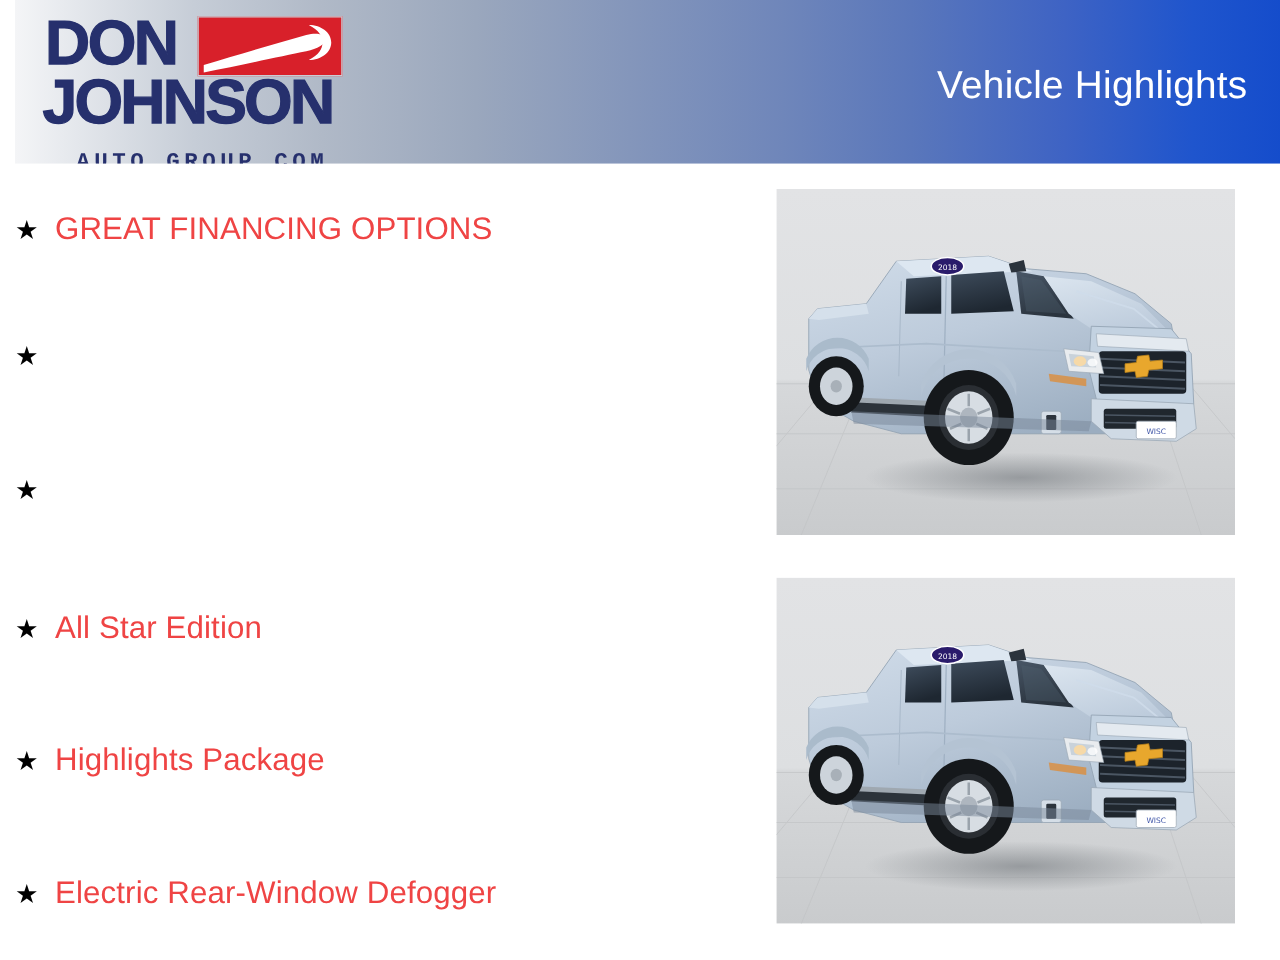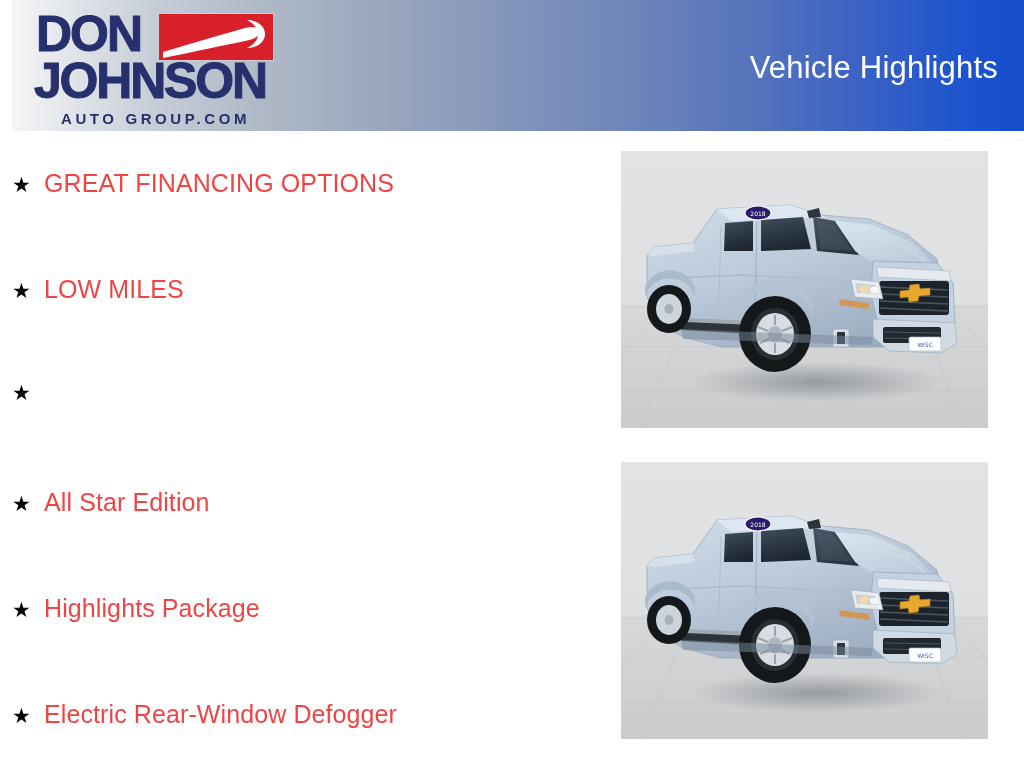--- a/index.html
+++ b/index.html
@@ -74,24 +74,24 @@
     font-weight: bold;
     font-size: 50px;
     letter-spacing: -2.2px;
     color: #26306d;
     line-height: 54px;
     -webkit-text-stroke: 1px #26306d;
   }
   .logo-tagline {
     position: absolute;
     left: 37px;
-    top: 104px;
-    font-family: Liberation Sans, sans-serif;
+    top: 114px;
+    font-family: Liberation Mono, monospace;
     font-weight: bold;
-    font-size: 15px;
+    font-size: 18px;
     letter-spacing: 3.6px;
     color: #26306d;
   }
 
   .header-title {
     position: absolute;
     right: 38px;
     top: 50px;
     font-size: 31px;
     color: #ffffff;
@@ -178,21 +178,20 @@
 
 <div class="main">
 
   <ul class="highlights-list">
     <li class="highlight-item" style="top:38px">
       <span class="bullet-star">★</span>
       <span class="highlight-label">GREAT FINANCING OPTIONS</span>
     </li>
     <li class="highlight-item" style="top:144px">
       <span class="bullet-star">★</span>
-      <span class="highlight-label">LOW MILES</span>
     </li>
     <li class="highlight-item" style="top:251px">
       <span class="bullet-star">★</span>
     </li>
     <li class="highlight-item" style="top:357px">
       <span class="bullet-star">★</span>
       <span class="highlight-label">All Star Edition</span>
     </li>
     <li class="highlight-item" style="top:463px">
       <span class="bullet-star">★</span>

